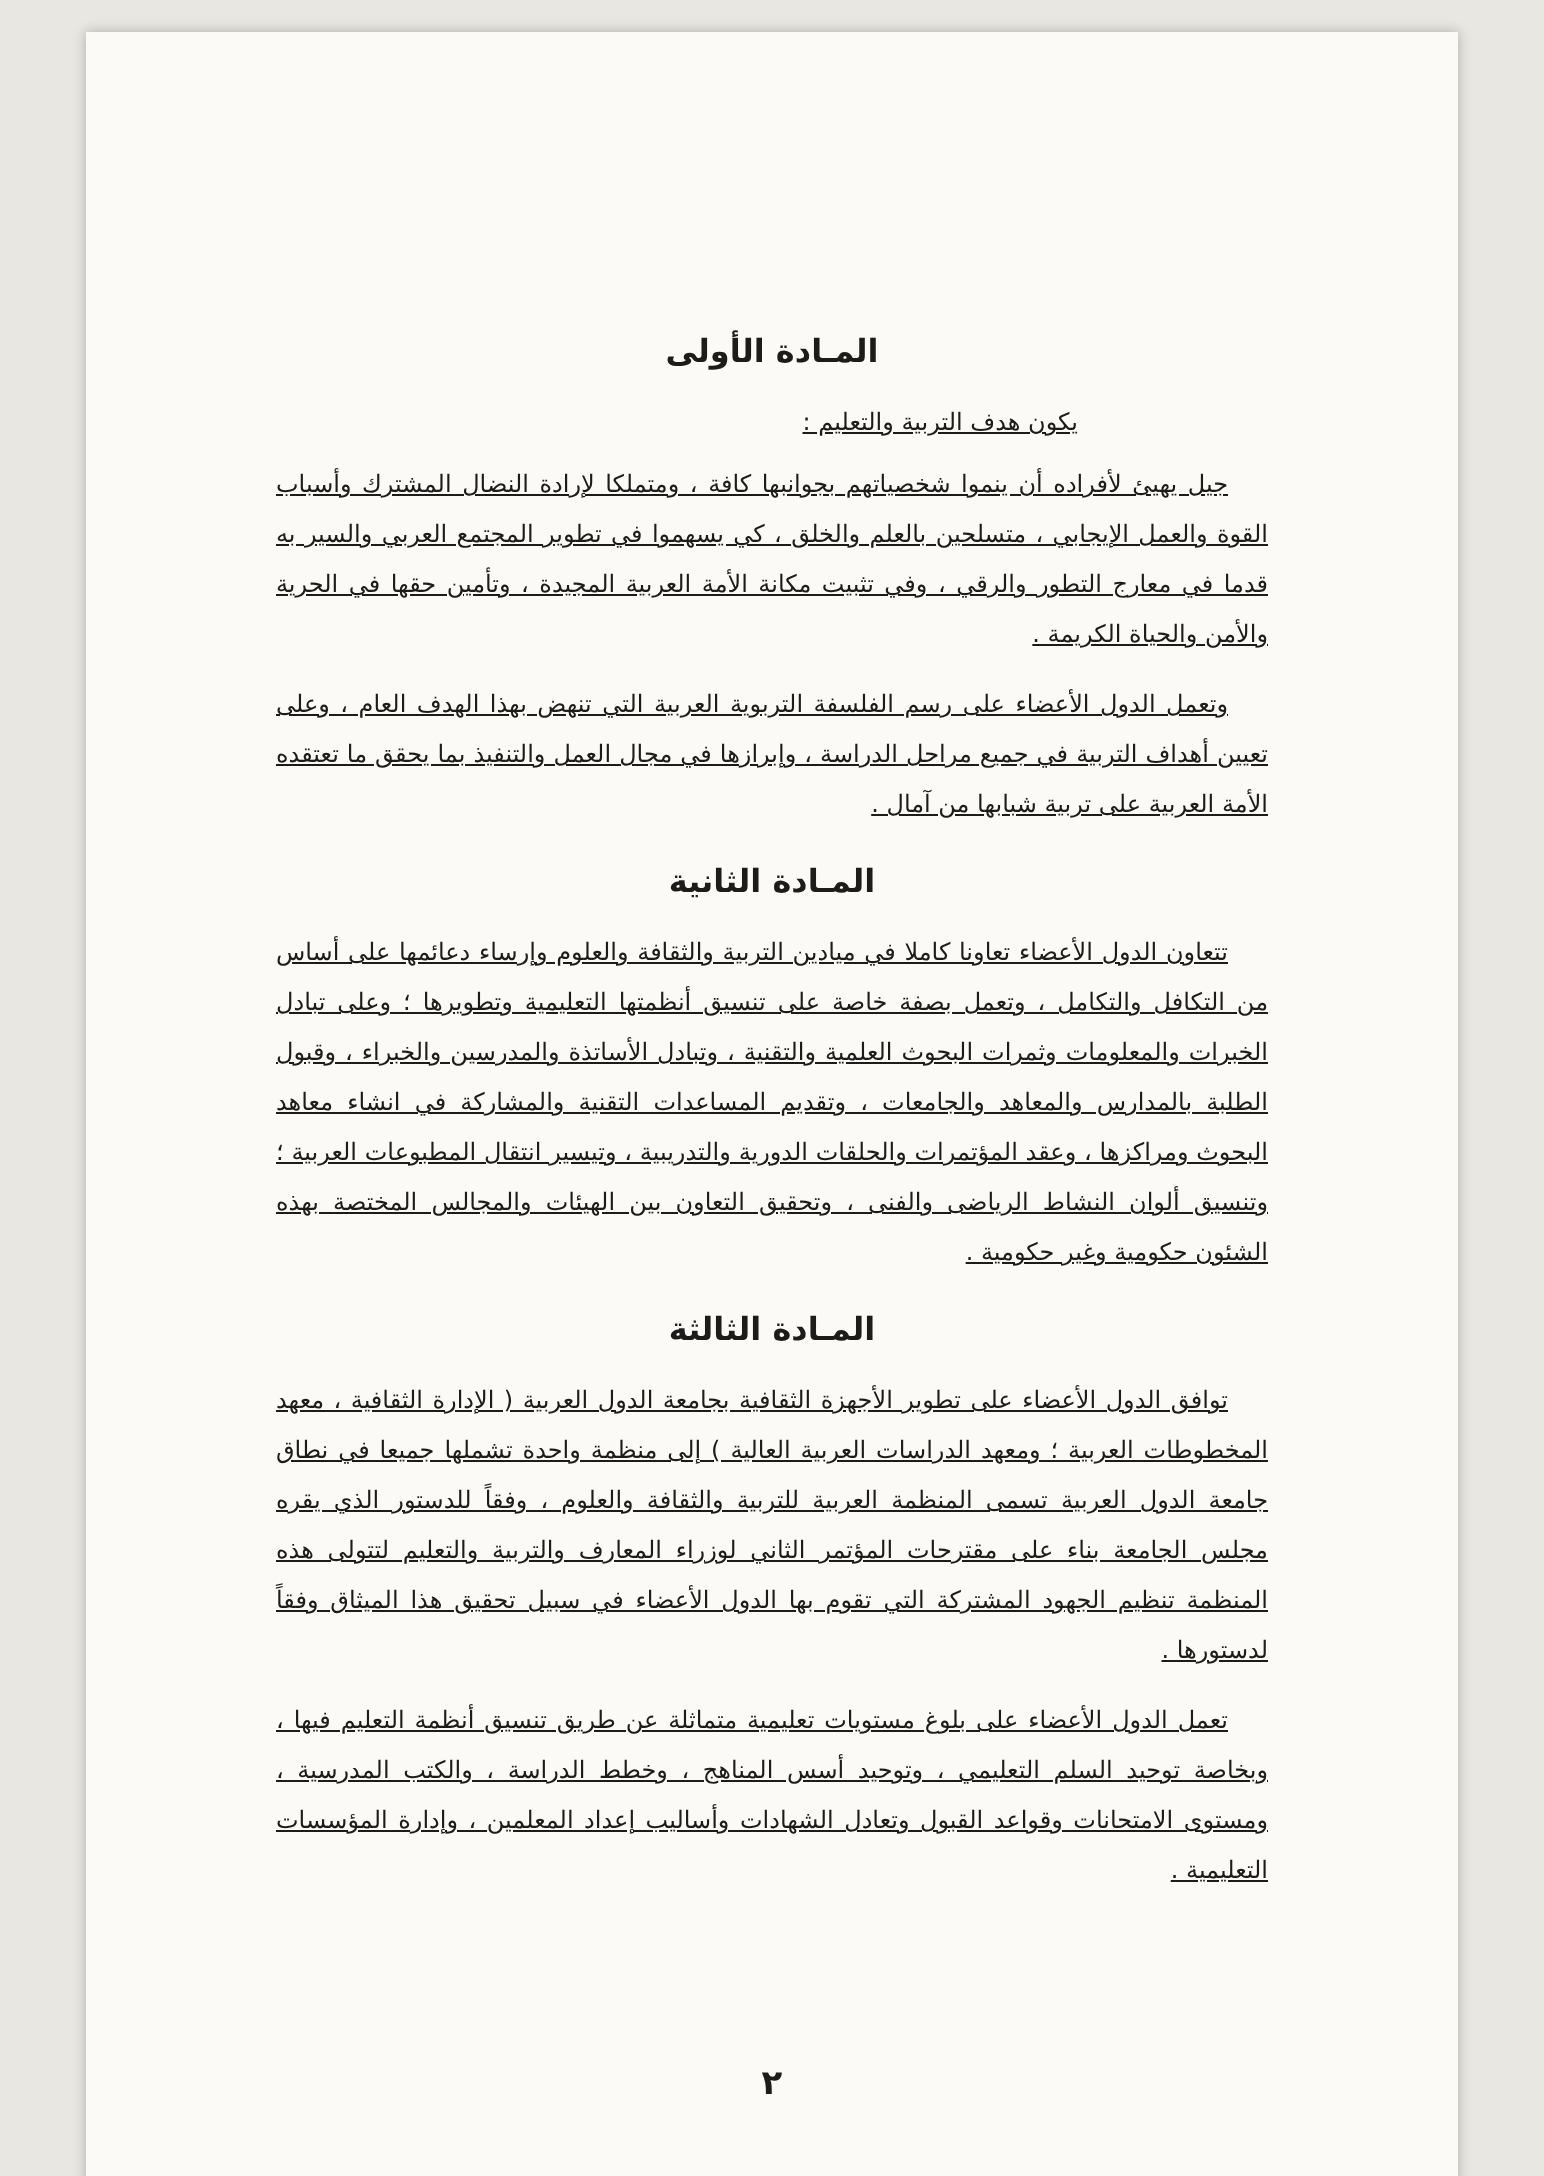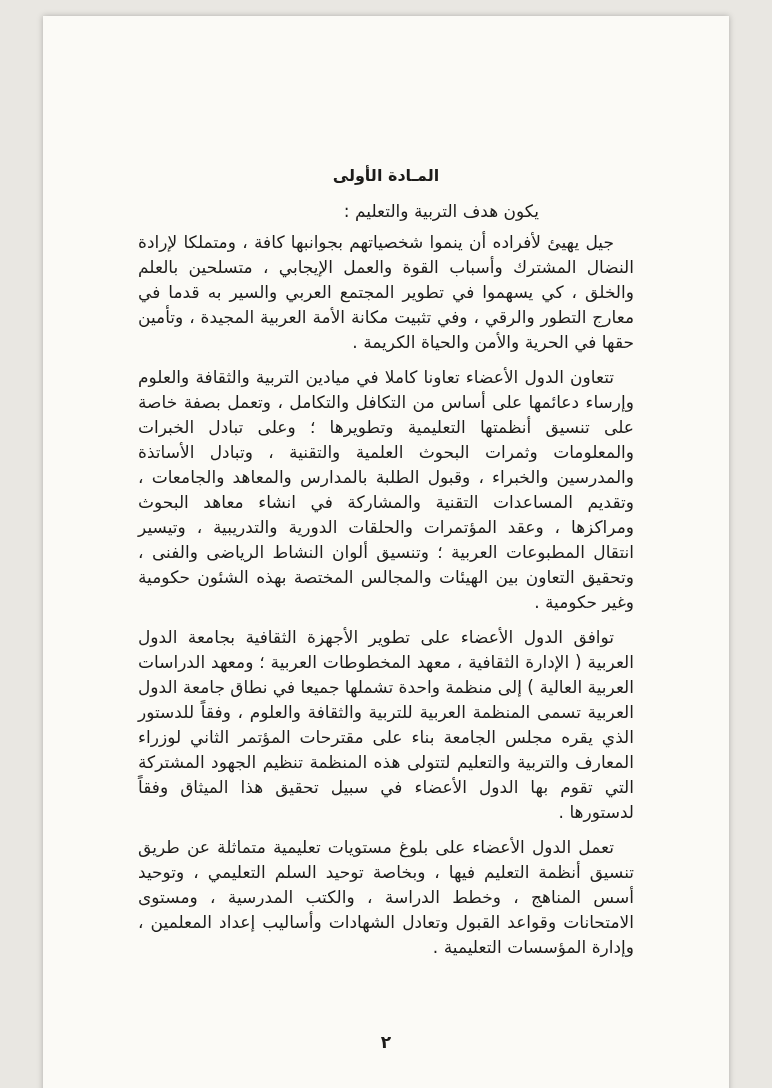--- a/index.html
+++ b/index.html
@@ -30,24 +30,25 @@
     text-align: center;
     font-size: 16px;
     font-weight: bold;
     letter-spacing: 0.5px;
   }
   .article-title.first {
     margin-top: 0;
   }
   .para {
     margin: 0 0 10px 0;
-    font-size: 17px;
+    font-size: 12px;
     line-height: 25px;
     text-align: justify;
     text-justify: inter-word;
+    text-decoration: underline;
   }
   .para.intro-indent {
     text-indent: 95px;
     margin-bottom: 6px;
   }
   .para.indent {
     text-indent: 20px;
   }
   .page-number {
     position: absolute;
@@ -62,23 +63,26 @@
 </style>
 </head>
 <body>
 
 <div class="page">
   <div class="content">
 
     <h3 class="article-title first">المـادة الأولى</h3>
     <p class="para intro-indent">يكون هدف التربية والتعليم :</p>
     <p class="para indent">جيل يهيئ لأفراده أن ينموا شخصياتهم بجوانبها كافة ، ومتملكا لإرادة النضال المشترك وأسباب القوة والعمل الإيجابي ، متسلحين بالعلم والخلق ، كي يسهموا في تطوير المجتمع العربي والسير به قدما في معارج التطور والرقي ، وفي تثبيت مكانة الأمة العربية المجيدة ، وتأمين حقها في الحرية والأمن والحياة الكريمة .</p>
+    <p class="para indent">وتعمل الدول الأعضاء على رسم الفلسفة التربوية العربية التي تنهض بهذا الهدف العام ، وعلى تعيين أهداف التربية في جميع مراحل الدراسة ، وإبرازها في مجال العمل والتنفيذ بما يحقق ما تعتقده الأمة العربية على تربية شبابها من آمال .</p>
 
+    <h3 class="article-title">المـادة الثانية</h3>
     <p class="para indent">تتعاون الدول الأعضاء تعاونا كاملا في ميادين التربية والثقافة والعلوم وإرساء دعائمها على أساس من التكافل والتكامل ، وتعمل بصفة خاصة على تنسيق أنظمتها التعليمية وتطويرها ؛ وعلى تبادل الخبرات والمعلومات وثمرات البحوث العلمية والتقنية ، وتبادل الأساتذة والمدرسين والخبراء ، وقبول الطلبة بالمدارس والمعاهد والجامعات ، وتقديم المساعدات التقنية والمشاركة في انشاء معاهد البحوث ومراكزها ، وعقد المؤتمرات والحلقات الدورية والتدريبية ، وتيسير انتقال المطبوعات العربية ؛ وتنسيق ألوان النشاط الرياضى والفنى ، وتحقيق التعاون بين الهيئات والمجالس المختصة بهذه الشئون حكومية وغير حكومية .</p>
 
+    <h3 class="article-title">المـادة الثالثة</h3>
     <p class="para indent">توافق الدول الأعضاء على تطوير الأجهزة الثقافية بجامعة الدول العربية ( الإدارة الثقافية ، معهد المخطوطات العربية ؛ ومعهد الدراسات العربية العالية ) إلى منظمة واحدة تشملها جميعا في نطاق جامعة الدول العربية تسمى المنظمة العربية للتربية والثقافة والعلوم ، وفقاً للدستور الذي يقره مجلس الجامعة بناء على مقترحات المؤتمر الثاني لوزراء المعارف والتربية والتعليم لتتولى هذه المنظمة تنظيم الجهود المشتركة التي تقوم بها الدول الأعضاء في سبيل تحقيق هذا الميثاق وفقاً لدستورها .</p>
 
     <p class="para indent">تعمل الدول الأعضاء على بلوغ مستويات تعليمية متماثلة عن طريق تنسيق أنظمة التعليم فيها ، وبخاصة توحيد السلم التعليمي ، وتوحيد أسس المناهج ، وخطط الدراسة ، والكتب المدرسية ، ومستوى الامتحانات وقواعد القبول   وتعادل الشهادات   وأساليب إعداد المعلمين ، وإدارة المؤسسات التعليمية .</p>
 
   </div>
 
   <div class="page-number">٢</div>
 </div>
 
 </body></html>

